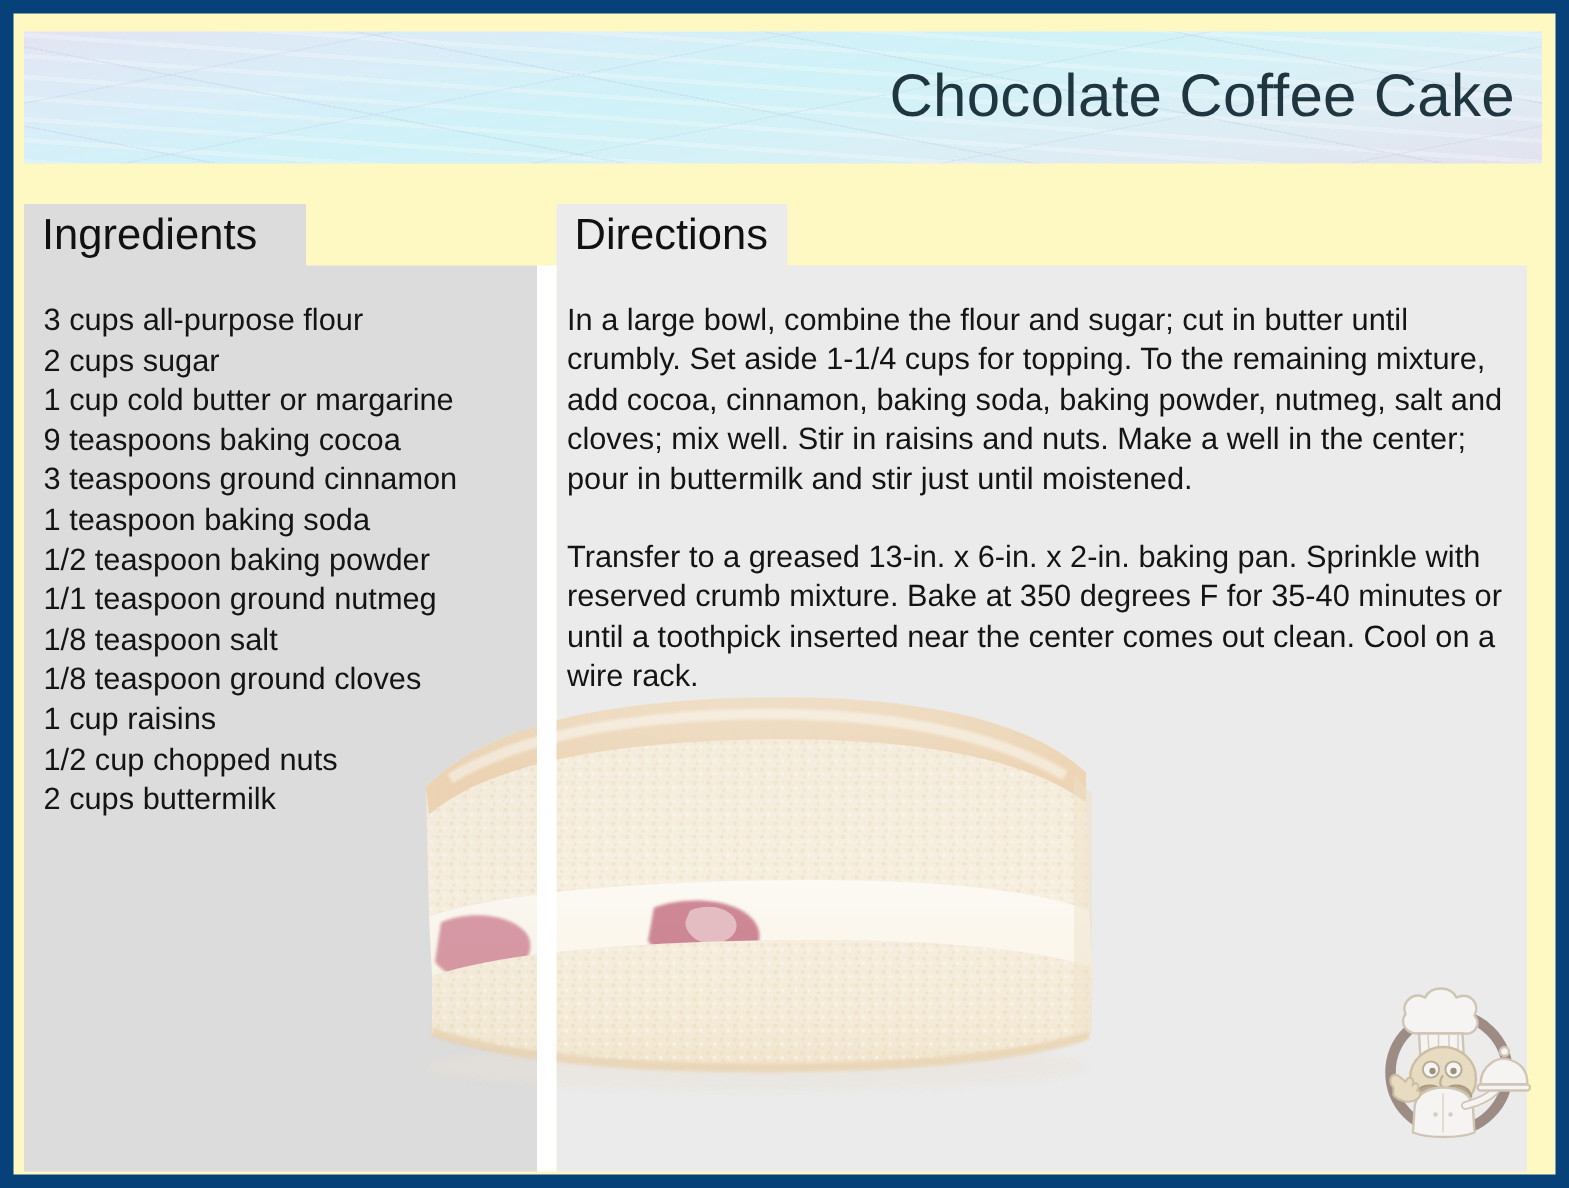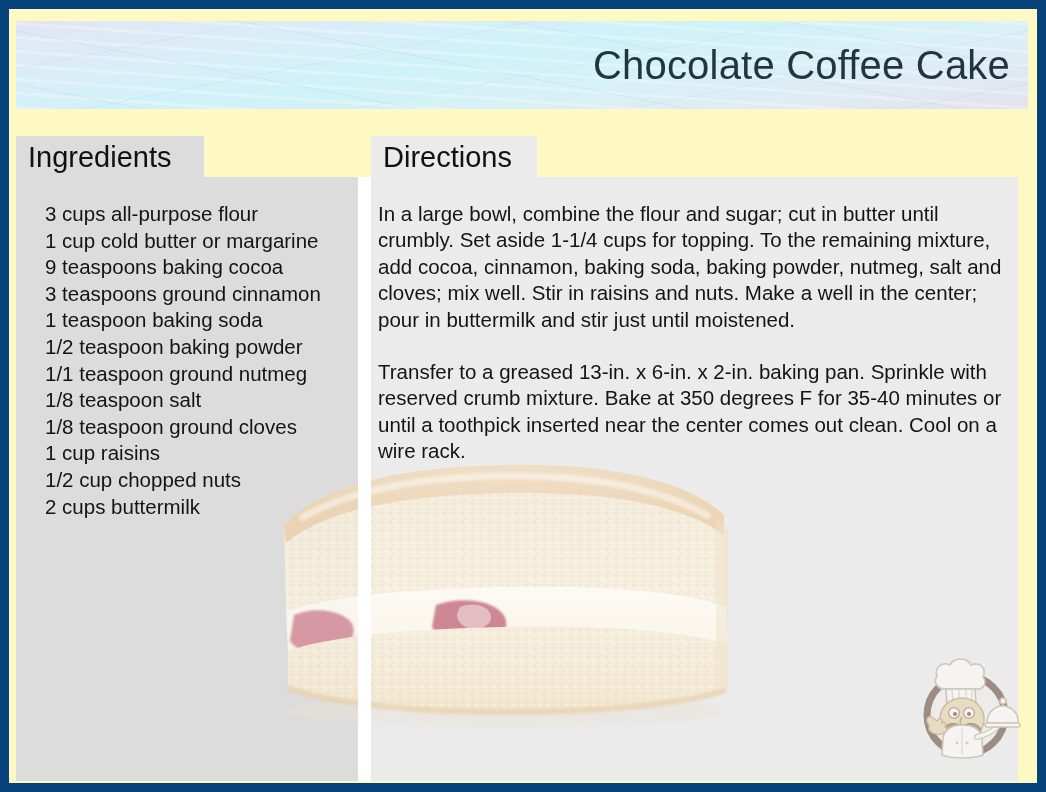--- a/index.html
+++ b/index.html
@@ -117,34 +117,34 @@
     left: 7px;
     top: 127px;
     width: 188px;
     height: 42px;
     background: #dcdcdc;
     align-items: center;
   }
   #directions-tab {
     left: 362px;
     top: 127px;
-    width: 166px;
+    width: 154px;
     height: 42px;
     background: #ebebeb;
   }
   .tab-label {
     font-size: 29px;
     color: #111111;
     white-space: nowrap;
   }
 
   
   #ingredients-list {
     position: absolute;
-    left: 36px;
+    left: 20px;
     top: 192px;
     width: 310px;
     margin: 0;
     padding: 0;
     list-style: none;
     z-index: 5;
   }
   #ingredients-list li {
     font-size: 20.5px;
     line-height: 26.6px;
@@ -287,20 +287,21 @@
 
           <path d="M462,78 L474,90 L474,250 L462,252 Z" fill="#efdfc4" opacity=".5"></path>
         </g>
       </svg>
     </div>
 
     <div id="panel-gutter"></div>
 
     <ul id="ingredients-list">
       <li>3 cups all-purpose flour</li>
+      <li>2 cups sugar</li>
       <li>1 cup cold butter or margarine</li>
       <li>9 teaspoons baking cocoa</li>
       <li>3 teaspoons ground cinnamon</li>
       <li>1 teaspoon baking soda</li>
       <li>1/2 teaspoon baking powder</li>
       <li>1/1 teaspoon ground nutmeg</li>
       <li>1/8 teaspoon salt</li>
       <li>1/8 teaspoon ground cloves</li>
       <li>1 cup raisins</li>
       <li>1/2 cup chopped nuts</li>

